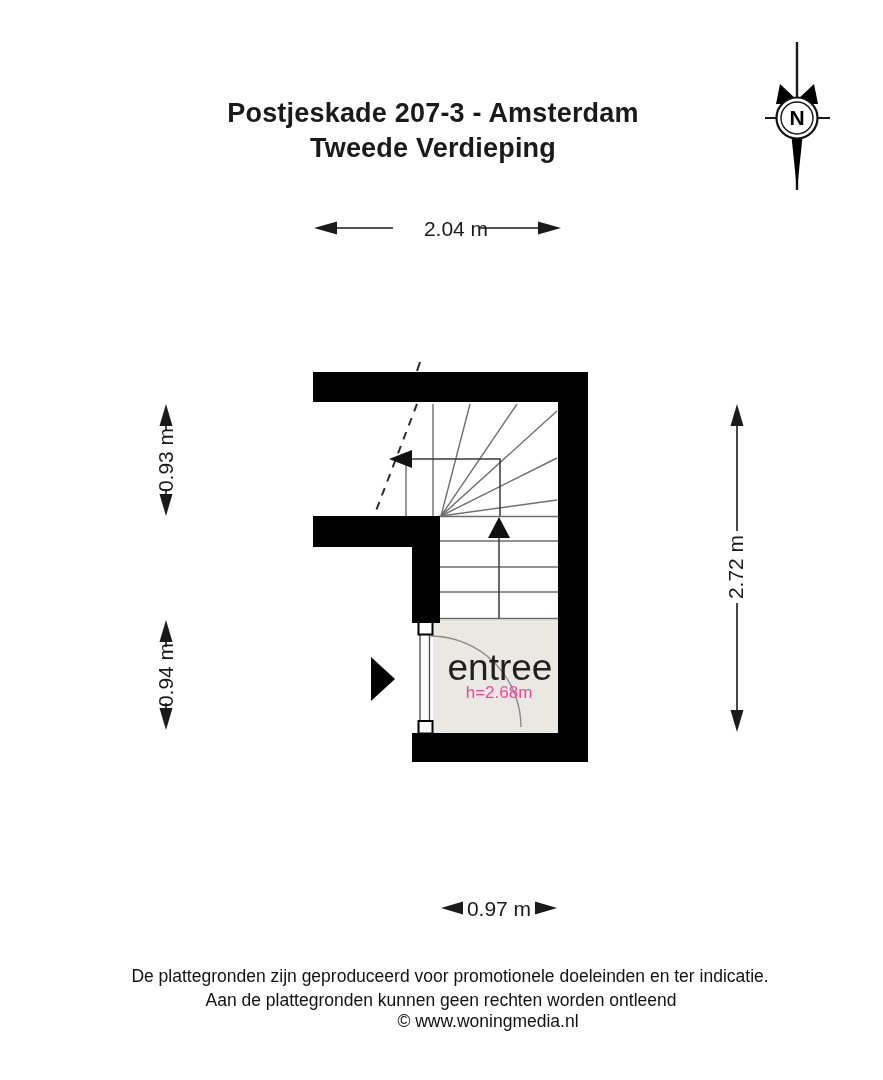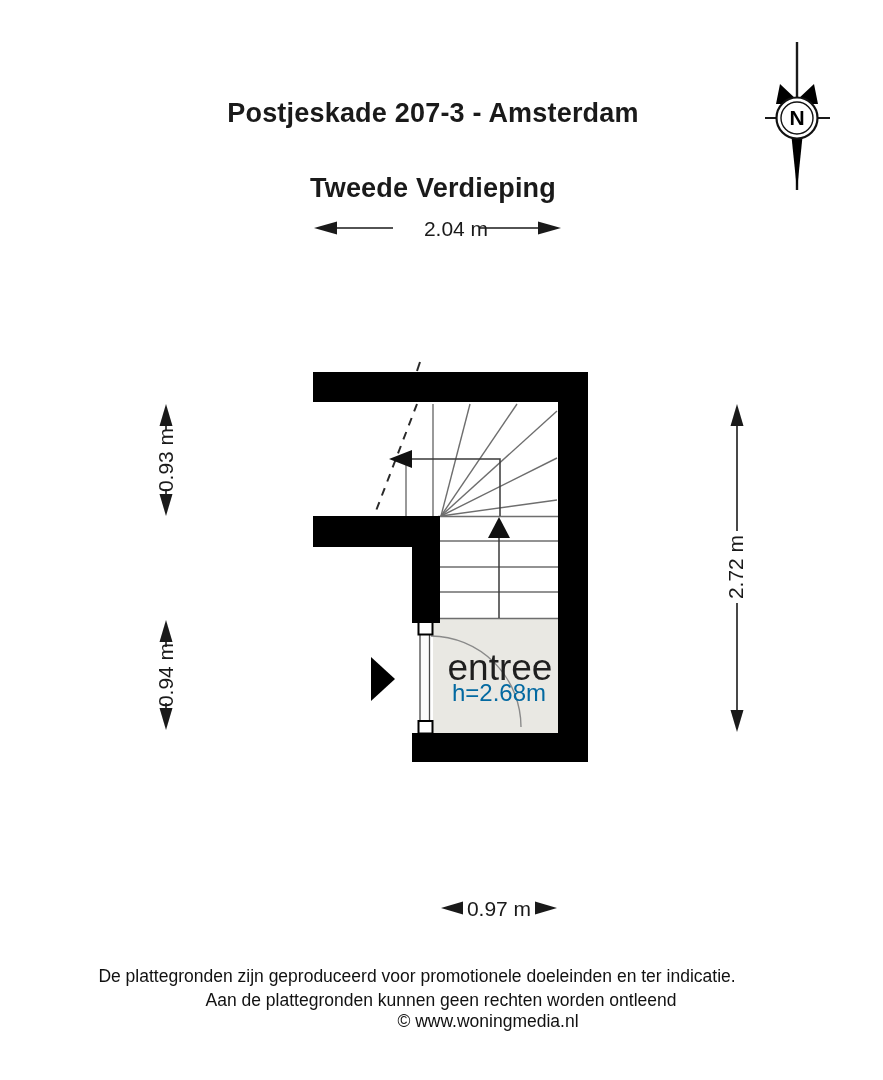--- a/index.html
+++ b/index.html
@@ -13,21 +13,21 @@
     color: #1a1a1a;
     overflow: hidden;
     padding-left: 36px;
   }
   .abs { position: absolute; white-space: nowrap; }
   .center { transform: translate(-50%, -50%); }
   .center-rot { transform: translate(-50%, -50%) rotate(-90deg); }
   .title-line { font-weight: bold; font-size: 27px; letter-spacing: 0.2px; }
   .dim-label { font-size: 21px; color: #1a1a1a; }
   .room-name { font-size: 37px; color: #1f1f1f; }
-  .room-height { font-size: 24px; color: #0369a1; }
+  .room-height { font-size: 17px; color: #ec4899; }
   .compass-n { font-size: 21px; font-weight: bold; color: #000; }
   .footer-line { font-size: 17.5px; color: #111; }
   svg { position: absolute; left: 0; top: 0; }
 </style>
 </head>
 <body>
 
 <div class="page">
 
   <svg width="883" height="1080" viewBox="0 0 883 1080">
@@ -116,30 +116,30 @@
 
       <polygon points="737,404 730.5,426 743.5,426"></polygon>
       <polygon points="737,732 730.5,710 743.5,710"></polygon>
 
       <polygon points="441,908 463,901.5 463,914.5"></polygon>
       <polygon points="557,908 535,901.5 535,914.5"></polygon>
     </g>
   </svg>
 
   <div class="abs center title-line" style="left:433px; top:113px;">Postjeskade 207-3 - Amsterdam</div>
-  <div class="abs center title-line" style="left:433px; top:148px;margin-top:40px;">Tweede Verdieping</div>
+  <div class="abs center title-line" style="left:433px; top:148px;">Tweede Verdieping</div>
 
   <div class="abs center compass-n" style="left:797px; top:118px;">N</div>
 
   <div class="abs center dim-label" style="left:456px; top:229px;">2.04 m</div>
   <div class="abs center-rot dim-label" style="left:166px; top:460px;">0.93 m</div>
   <div class="abs center-rot dim-label" style="left:166px; top:675px;">0.94 m</div>
   <div class="abs center-rot dim-label" style="left:736px; top:567px;">2.72 m</div>
   <div class="abs center dim-label" style="left:499px; top:909px;">0.97 m</div>
 
   <div class="abs center room-name" style="left:500px; top:668px;">entree</div>
   <div class="abs center room-height" style="left:499px; top:693px;">h=2.68m</div>
 
-  <div class="abs center footer-line" style="left:417px; top:976px;text-align:right;">De plattegronden zijn geproduceerd voor promotionele doeleinden en ter indicatie.</div>
+  <div class="abs center footer-line" style="left:450px; top:976px;text-align:right;">De plattegronden zijn geproduceerd voor promotionele doeleinden en ter indicatie.</div>
   <div class="abs center footer-line" style="left:441px; top:1000px;">Aan de plattegronden kunnen geen rechten worden ontleend</div>
   <div class="abs center footer-line" style="left:441px; top:1021px;margin-left:47px;">© www.woningmedia.nl</div>
 
 </div>
 
 </body></html>

